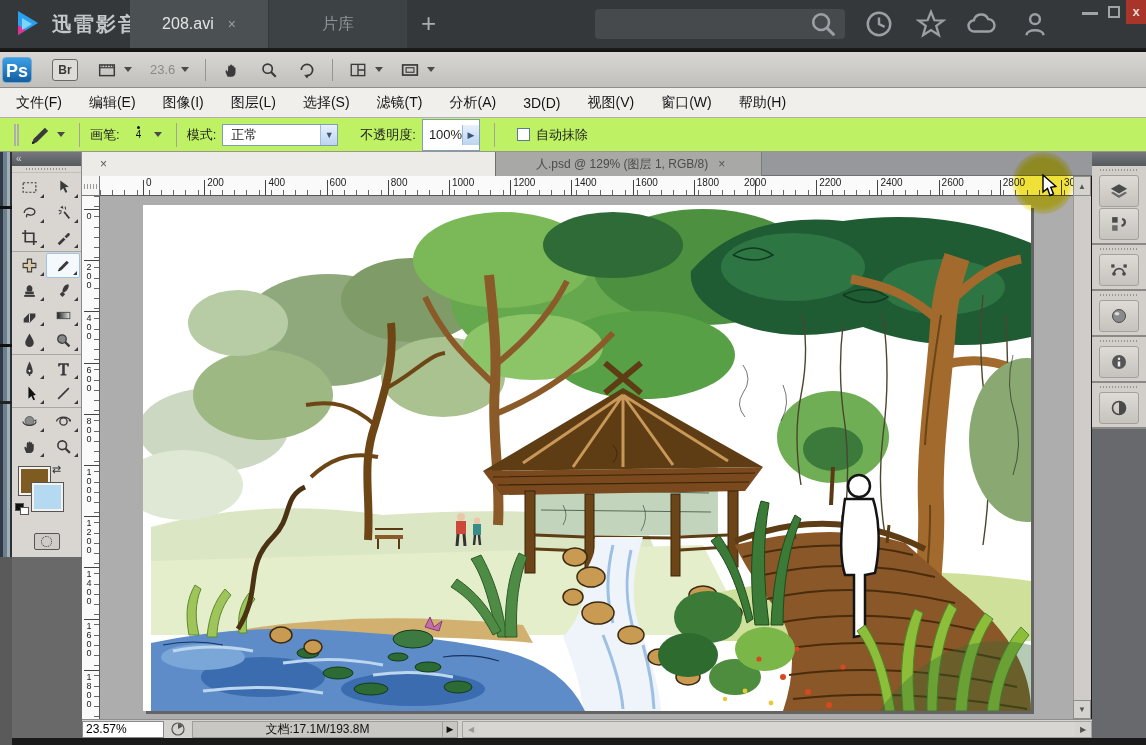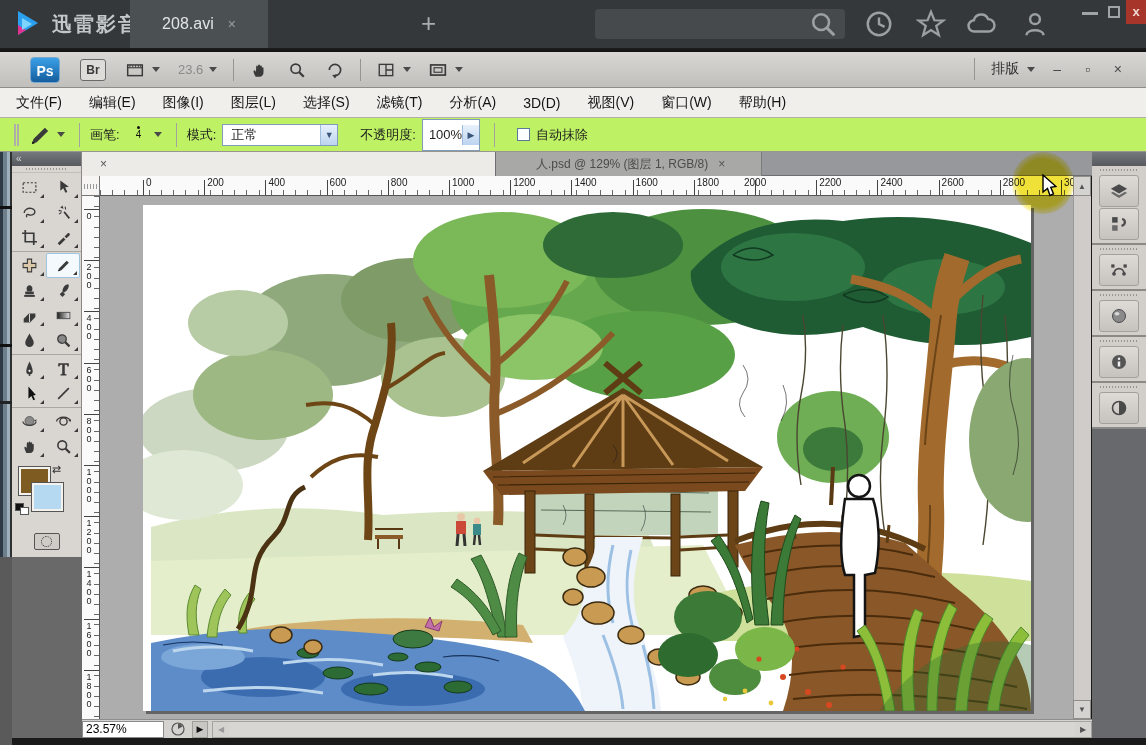--- a/index.html
+++ b/index.html
@@ -23,22 +23,22 @@
   .p-ico svg { width:100%; height:100%; }
   .win-min { left:1082px; top:12px; width:16px; height:3px; background:#9fa5a7; }
   .win-max { left:1108px; top:6px; width:12px; height:12px; border:2px solid #9fa5a7; }
   .win-close { left:1126px; top:0; width:20px; height:24px; background:#a8352a; color:#f2d9d4;
     font-size:13px; font-weight:bold; text-align:center; line-height:24px; }
 
   
   .ps-appbar { left:0; top:50px; width:1146px; height:38px;
     background:linear-gradient(#d9d7d4,#c1bfbc); border-top:2px solid #141414; border-bottom:1px solid #8f8d8a;
     display:flex; align-items:center; }
-  .ps-logo { margin-left:30px; width:30px; height:26px; border-radius:4px;
-    background:linear-gradient(#3ba0e8,#145e9e); color:#fff; font-weight:bold; font-size:14px;
+  .ps-logo { margin-left:2px; width:30px; height:26px; border-radius:4px;
+    background:linear-gradient(#3ba0e8,#145e9e); color:#fff; font-weight:bold; font-size:18px;
     text-align:center; line-height:26px; border:1px solid #7aa9cf; }
   .br-logo { margin-left:20px; width:26px; height:22px; border-radius:3px; background:#dedcd9;
     border:1px solid #6a6a6a; color:#3a3a3a; font-weight:bold; font-size:12px; text-align:center; line-height:21px; }
   .ab-ico { width:26px; height:22px; display:inline-flex; align-items:center; justify-content:center; }
   .ab-ico svg { width:18px; height:18px; }
   .caret { width:0; height:0; border-left:4px solid transparent; border-right:4px solid transparent;
     border-top:5px solid #4a4a4a; display:inline-block; margin:0 4px; }
   .ab-sep { width:1px; height:22px; background:#979593; margin:0 12px; }
   .ab-zoom { color:#8c8a88; font-size:13px; margin:0 2px 0 14px; }
   .ab-right { position:absolute; right:14px; top:52px; height:34px; display:flex; align-items:center; }
@@ -163,20 +163,23 @@
   <div class="abs playerbar">
     <svg class="abs p-logo" viewBox="0 0 32 32">
       <path d="M6 3 L26 15 L6 27 Z" fill="#2ba0ef"></path>
       <path d="M6 17 L14 22 L6 27 Z" fill="#e0318f"></path>
       <path d="M10 10 L20 16 L10 22 Z" fill="#7fd4ff"></path>
     </svg>
     <div class="abs p-title">迅雷影音</div>
     <div class="abs p-tab active" style="left:130px;width:138px;">
       <span>208.avi</span>
       <span class="x">×</span>
+    </div>
+    <div class="abs p-tab idle" style="left:269px;width:138px;">
+      <span>片库</span>
     </div>
     <div class="abs p-plus" style="left:421px;top:8px;">+</div>
     <input class="abs p-search" placeholder="" style="">
     <span class="abs p-ico" style="left:808px;"><svg viewBox="0 0 16 16">
           <circle cx="7" cy="7" r="4.2" fill="none" stroke="#9aa0a3" stroke-width="1.4"></circle>
           <path d="M10.2,10.2 L14,14" stroke="#9aa0a3" stroke-width="1.6"></path>
         </svg></span>
     <span class="abs p-ico" style="left:864px;"><svg viewBox="0 0 16 16">
           <circle cx="8" cy="8" r="6" fill="none" stroke="#9aa0a3" stroke-width="1.3"></circle>
           <path d="M8,4.5 L8,8 L11,9.5" fill="none" stroke="#9aa0a3" stroke-width="1.3"></path>
@@ -236,26 +239,20 @@
       </span>
       <span class="caret"></span>
     <span class="ab-ico" style="margin-left:10px;">
         <svg viewBox="0 0 16 16">
           <rect x="1.5" y="3.5" width="13" height="9" fill="none" stroke="#3a3a3a" stroke-width="1.5"></rect>
           <rect x="4.5" y="6" width="7" height="4" fill="none" stroke="#3a3a3a"></rect>
         </svg>
       </span>
       <span class="caret"></span>
   </div>
-  <div class="abs ab-right">
-    <span class="ab-sep"></span>
-    <span class="ab-arrange">排版</span>
-    <span class="caret"></span>
-    <span class="ps-winctl">– ▫ ×</span>
-  </div>
 
   <div class="abs ps-menubar">
     <span class="menu-item">文件(F)</span>
     <span class="menu-item">编辑(E)</span>
     <span class="menu-item">图像(I)</span>
     <span class="menu-item">图层(L)</span>
     <span class="menu-item">选择(S)</span>
     <span class="menu-item">滤镜(T)</span>
     <span class="menu-item">分析(A)</span>
     <span class="menu-item">3D(D)</span>
@@ -717,20 +714,21 @@
   <div class="abs sb-btn" style="left:1073px;top:176px;width:18px;height:20px;">▲</div>
   <div class="abs vscroll-track"></div>
   <div class="abs sb-btn" style="left:1073px;top:700px;width:18px;height:19px;">▼</div>
 
   <div class="abs statusrow">
     <input class="st-zoom" value="23.57%" style="">
     <span class="st-ico"><svg viewBox="0 0 16 16">
           <circle cx="8" cy="8" r="6" fill="none" stroke="#555" stroke-width="1.2"></circle>
           <path d="M8,8 L8,2.5 A5.5,5.5 0 0 1 12.5,5.5 Z" fill="#555"></path>
         </svg></span>
+    <div class="st-doc">文档:17.1M/193.8M</div>
     <div class="st-play">▶</div>
     <div class="hscroll">
       <span class="sb-btn" style="position:absolute;left:0;top:0;width:16px;height:15px;border:none;color:#9a9a9a;">◀</span>
       <span class="sb-btn" style="position:absolute;right:0;top:0;width:16px;height:15px;border:none;">▶</span>
     </div>
   </div>
 
   <div class="abs rdock">
     <div class="rd-head"></div>
     <div id="rdgroups">

